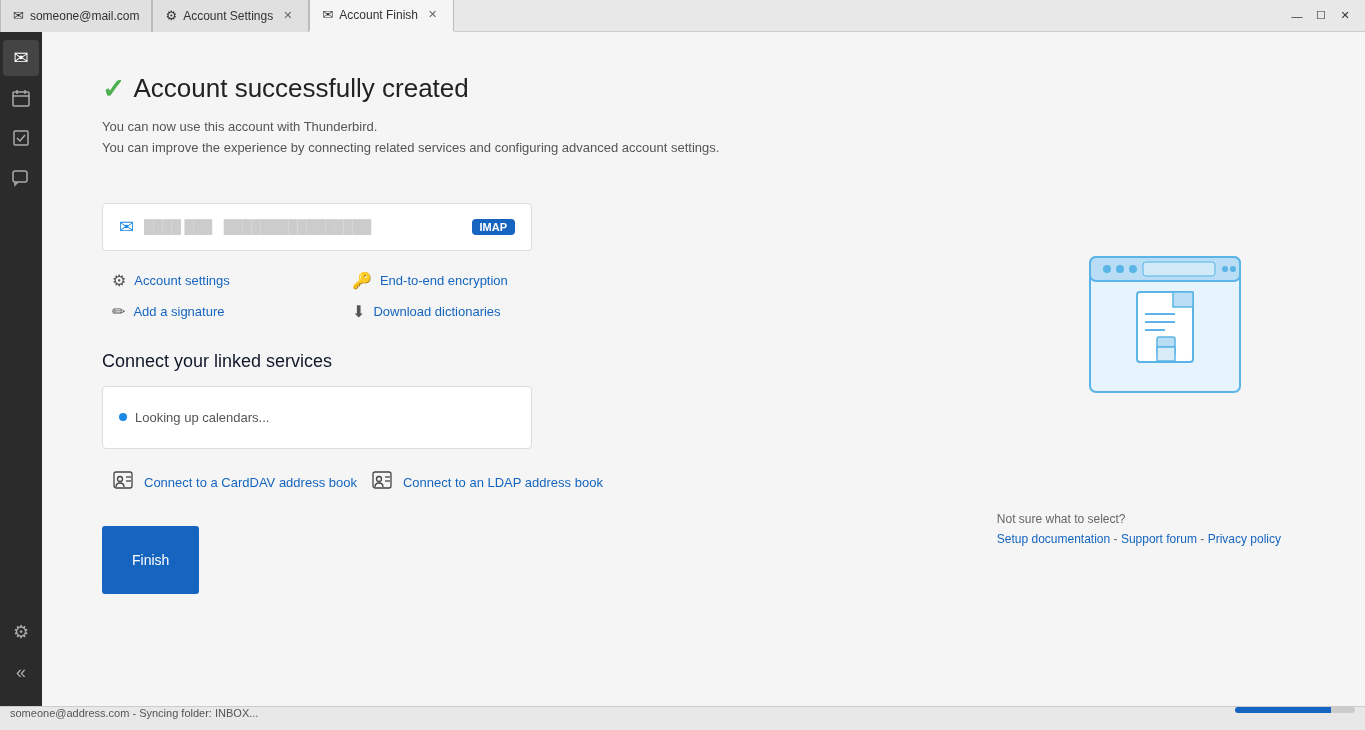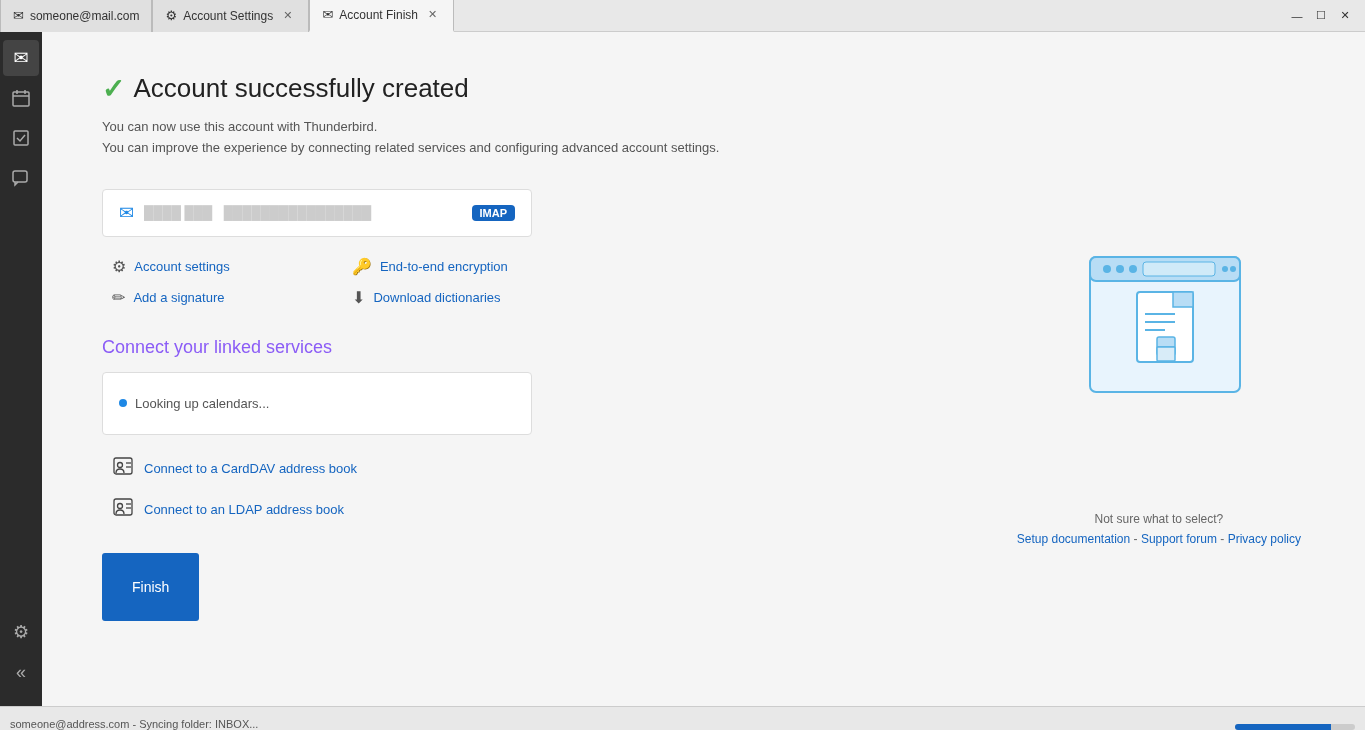--- a/index.html
+++ b/index.html
@@ -135,21 +135,21 @@
       font-weight: bold;
     }
     .success-title {
       font-size: 26px;
       font-weight: 400;
       color: #222;
     }
     .success-subtitle {
       color: #555;
       line-height: 1.6;
-      margin-bottom: 30px;
+      margin-bottom: 44px;
       font-size: 13px;
     }
 
     
     .account-card {
       background: #fff;
       border: 1px solid #ddd;
       border-radius: 4px;
       padding: 12px 16px;
       display: flex;
@@ -194,21 +194,21 @@
     }
     .action-item-icon {
       font-size: 16px;
       color: #555;
     }
 
     
     .section-header {
       font-size: 18px;
       font-weight: 400;
-      color: #8b5cf6;
+      color: #0f172a;
       margin-bottom: 14px;
     }
 
     
     .calendar-lookup {
       background: #fff;
       border: 1px solid #ddd;
       border-radius: 4px;
       padding: 23px 16px;
       width: 430px;
@@ -223,21 +223,21 @@
       width: 8px;
       height: 8px;
       background: #1e88e5;
       border-radius: 50%;
       flex-shrink: 0;
     }
 
     
     .connect-list {
       display: flex;
-      flex-direction: column;
+      flex-direction: row;
       gap: 14px;
       margin-left: 10px;
       margin-bottom: 30px;
     }
     .connect-item {
       display: flex;
       align-items: center;
       gap: 10px;
       cursor: pointer;
       color: #1565c0;
@@ -252,22 +252,22 @@
     .illustration {
       position: absolute;
       top: 220px;
       right: 120px;
     }
 
     
     .help-section {
       position: absolute;
       top: 480px;
-      right: 64px;
-      text-align: center;
+      right: 84px;
+      text-align: left;
     }
     .help-text {
       color: #666;
       font-size: 12px;
       margin-bottom: 6px;
     }
     .help-links {
       font-size: 12px;
     }
     .help-links a {
@@ -287,21 +287,21 @@
       cursor: pointer;
       font-weight: 500;
     }
 
     
     .status-bar {
       height: 24px;
       background: #e8e8e8;
       border-top: 1px solid #ccc;
       display: flex;
-      align-items: flex-end;
+      align-items: flex-start;
       padding: 0 10px;
       font-size: 11px;
       color: #555;
       flex-shrink: 0;
     }
     .status-progress {
       margin-left: auto;
       width: 120px;
       height: 6px;
       background: #ccc;

